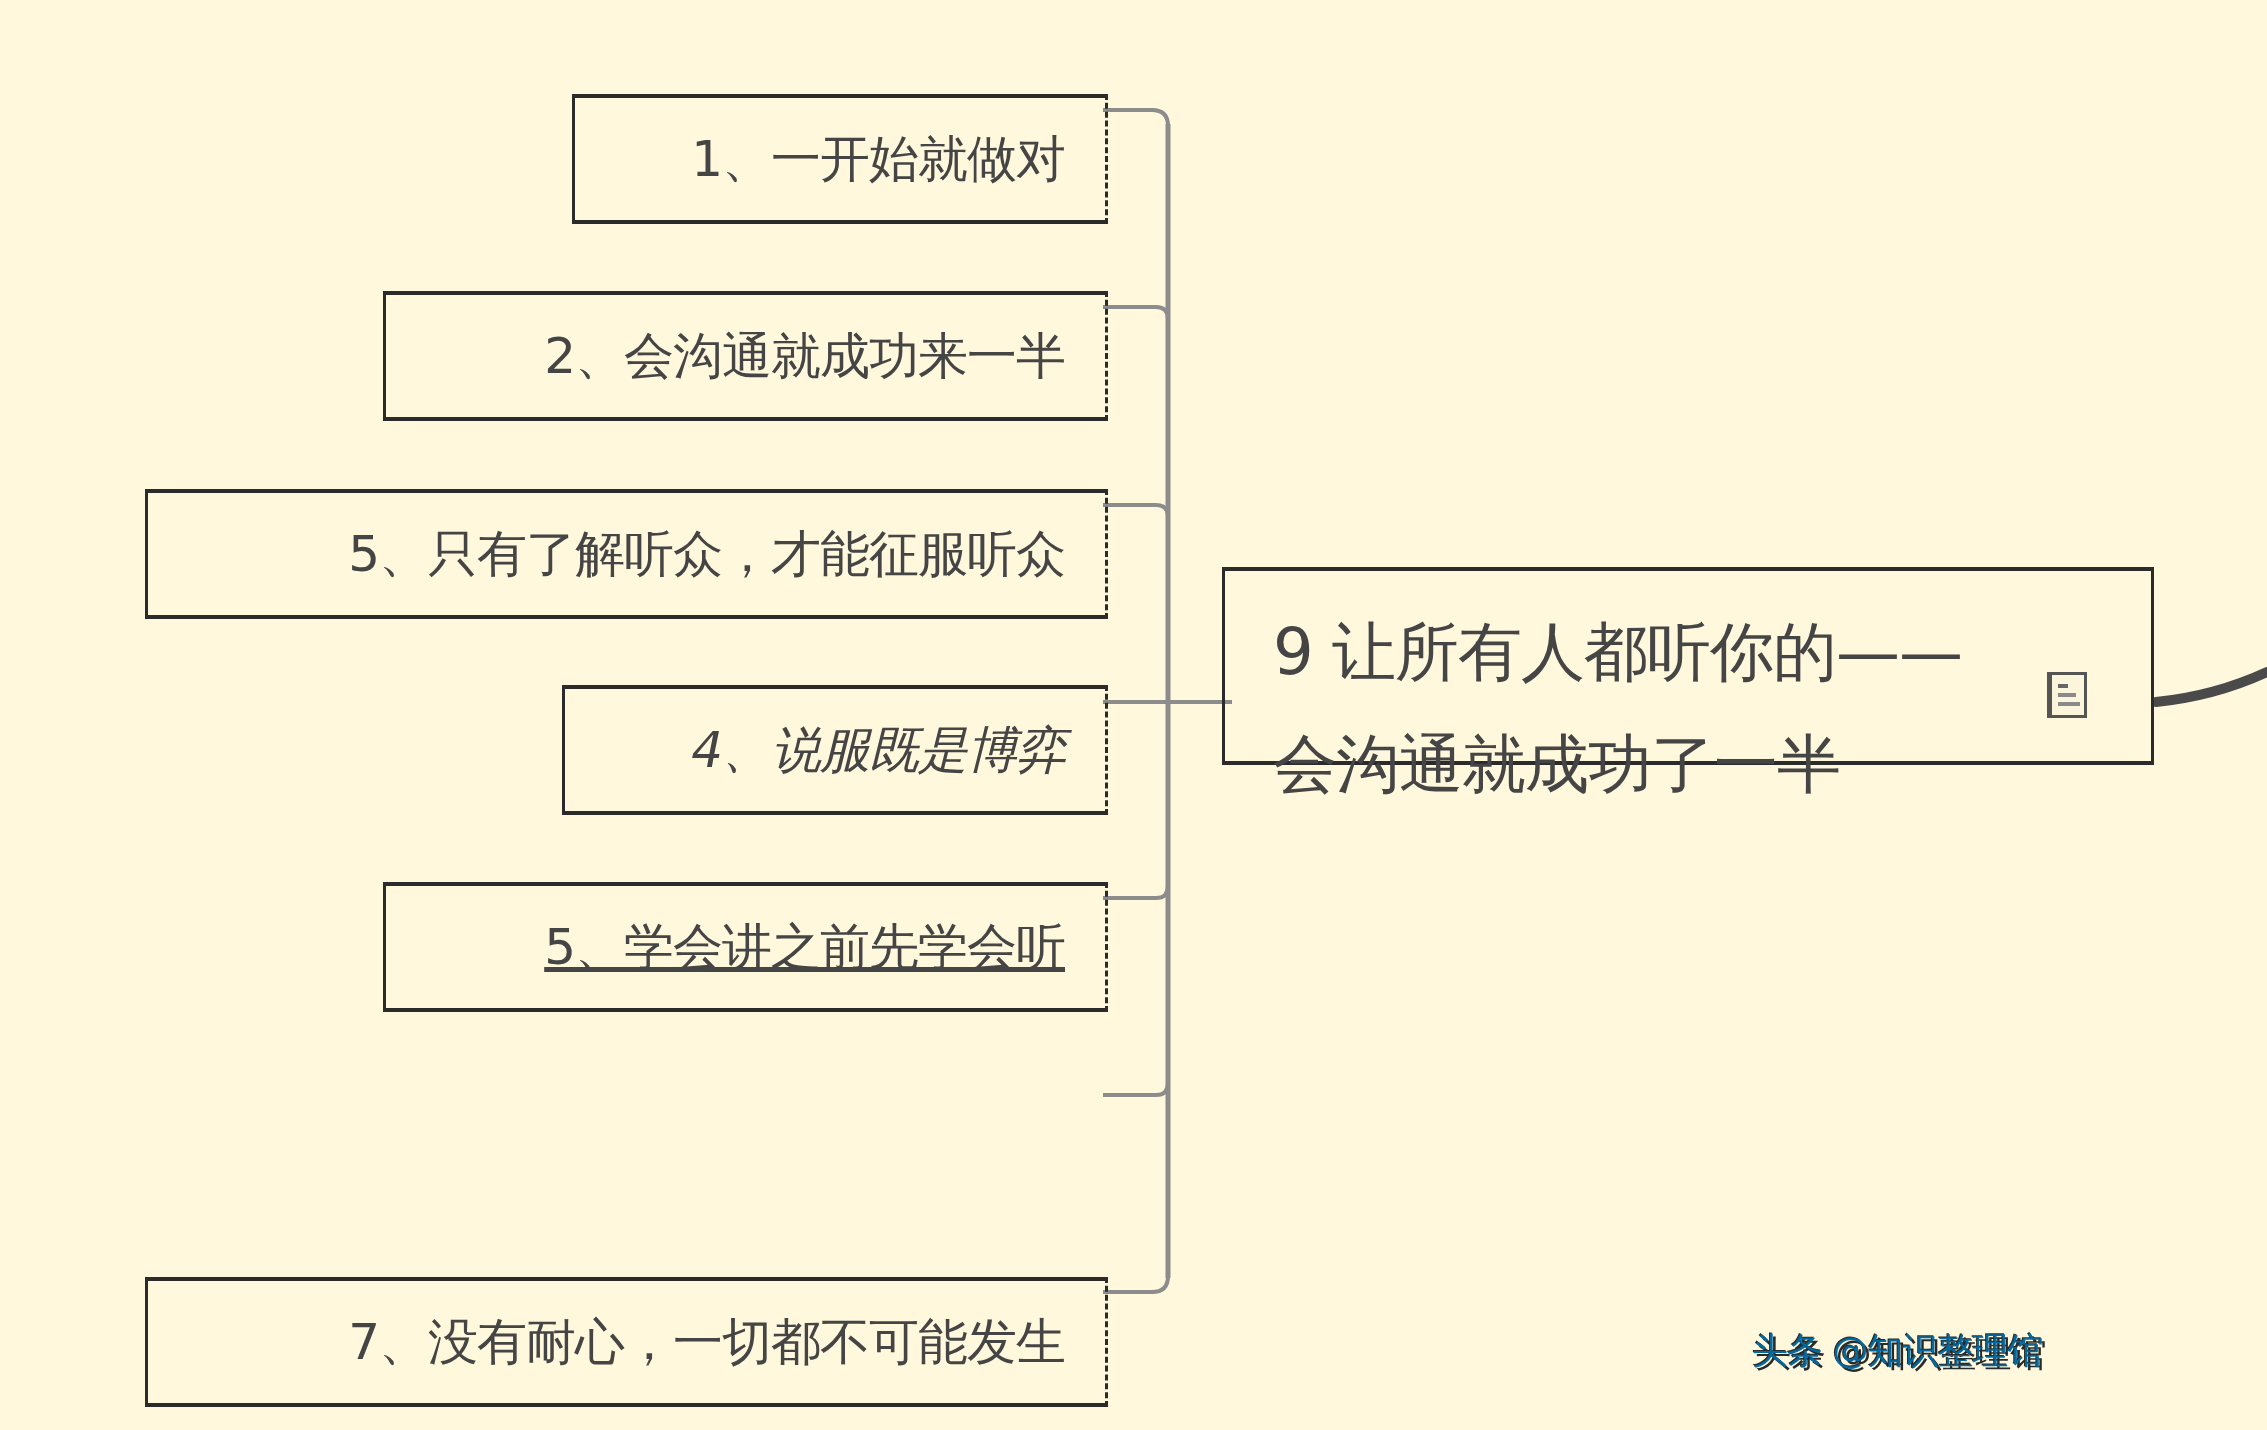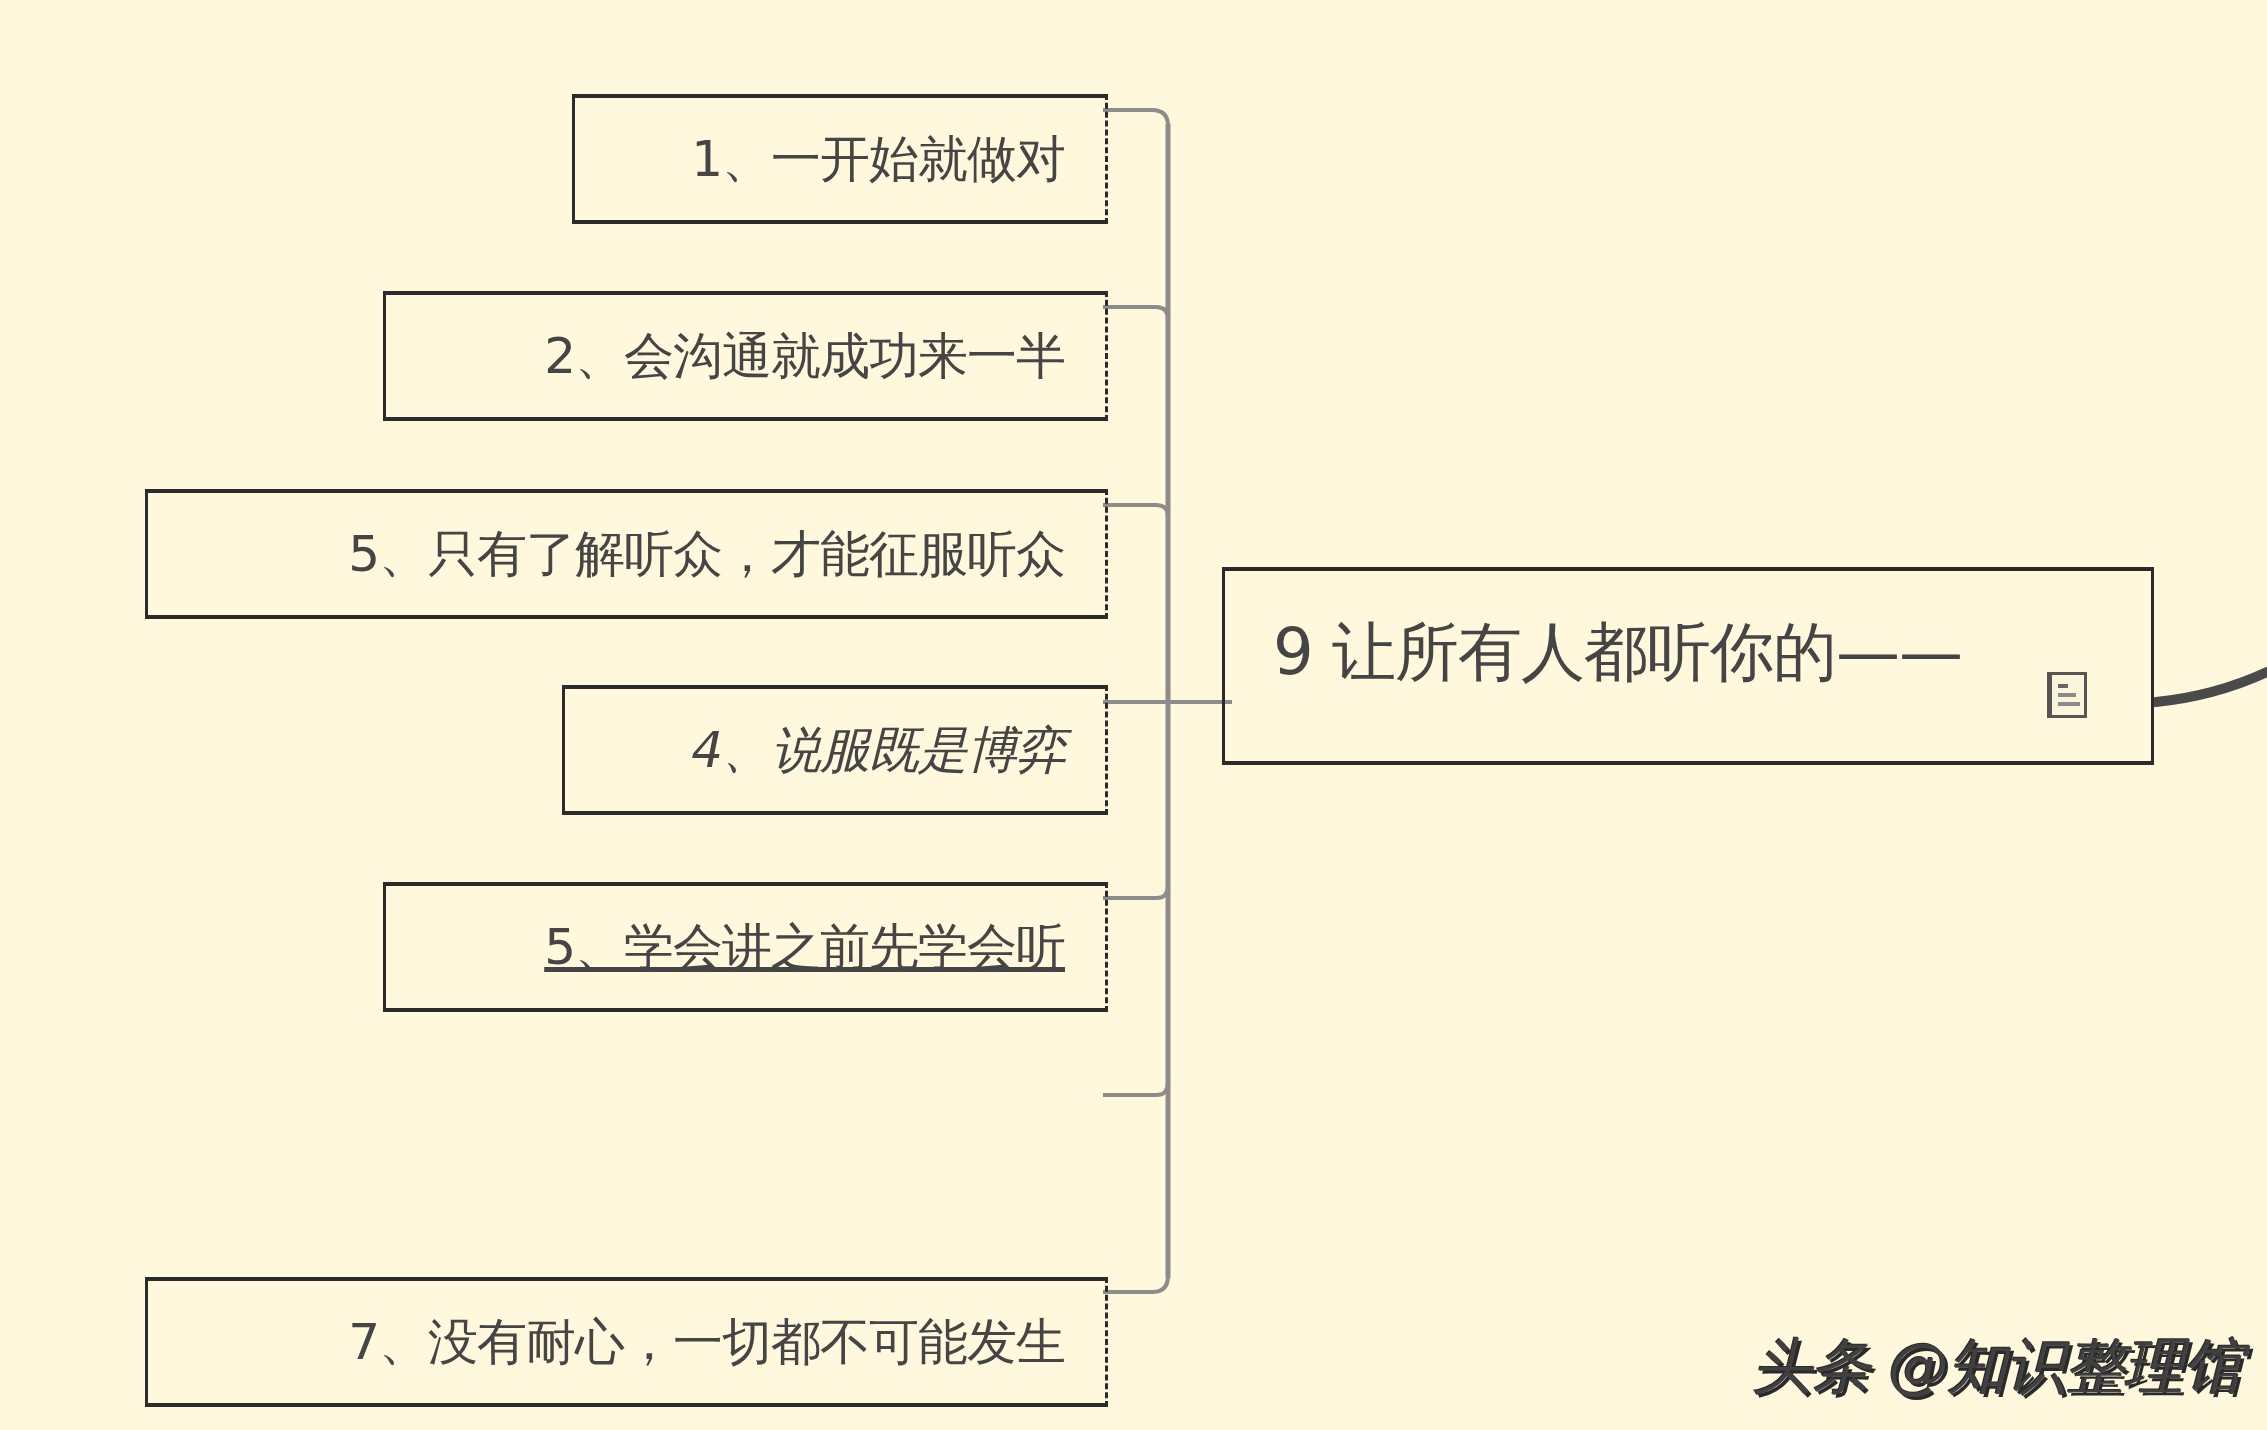--- a/index.html
+++ b/index.html
@@ -87,26 +87,25 @@
       height: 4px;
       background: #8a8a8a;
     }
     .note-icon .l1 { top: 9px; width: 10px; background: #666; }
     .note-icon .l2 { top: 18px; width: 18px; }
     .note-icon .l3 { top: 27px; width: 22px; }
     .watermark {
       position: absolute;
       left: 1752px;
       top: 1327px;
-      font-size: 60px;
-      color: #404040;
+      font-size: 36px;
+      color: #0369a1;
       text-shadow: 3px 3px 0 #2a2a2a, -1px -1px 0 #2a2a2a;
       white-space: nowrap;
       letter-spacing: -1px;
-      font-style: italic;
     }
   </style>
 </head>
 <body>
 
 <div class="canvas">
 
   <svg class="connectors" viewBox="0 0 2267 1430">
 
     <path d="M1168 124 L1168 1278" stroke="#8c8c8c" stroke-width="5" fill="none"></path>
@@ -148,20 +147,21 @@
     <span>5、学会讲之前先学会听</span>
   </div>
 
 
   <div class="node" style="left:145px; top:1229px; width:963px;justify-content:flex-end;">
     <span>7、没有耐心，一切都不可能发生</span>
   </div>
 
   <div class="root">
     <div class="root-line line1">9 让所有人都听你的——</div>
+    <div class="root-line line2">会沟通就成功了一半</div>
     <div class="note-icon">
       <span class="l1"></span>
       <span class="l2"></span>
       <span class="l3"></span>
     </div>
   </div>
 
   <div class="watermark">头条 @知识整理馆</div>
 </div>
 

